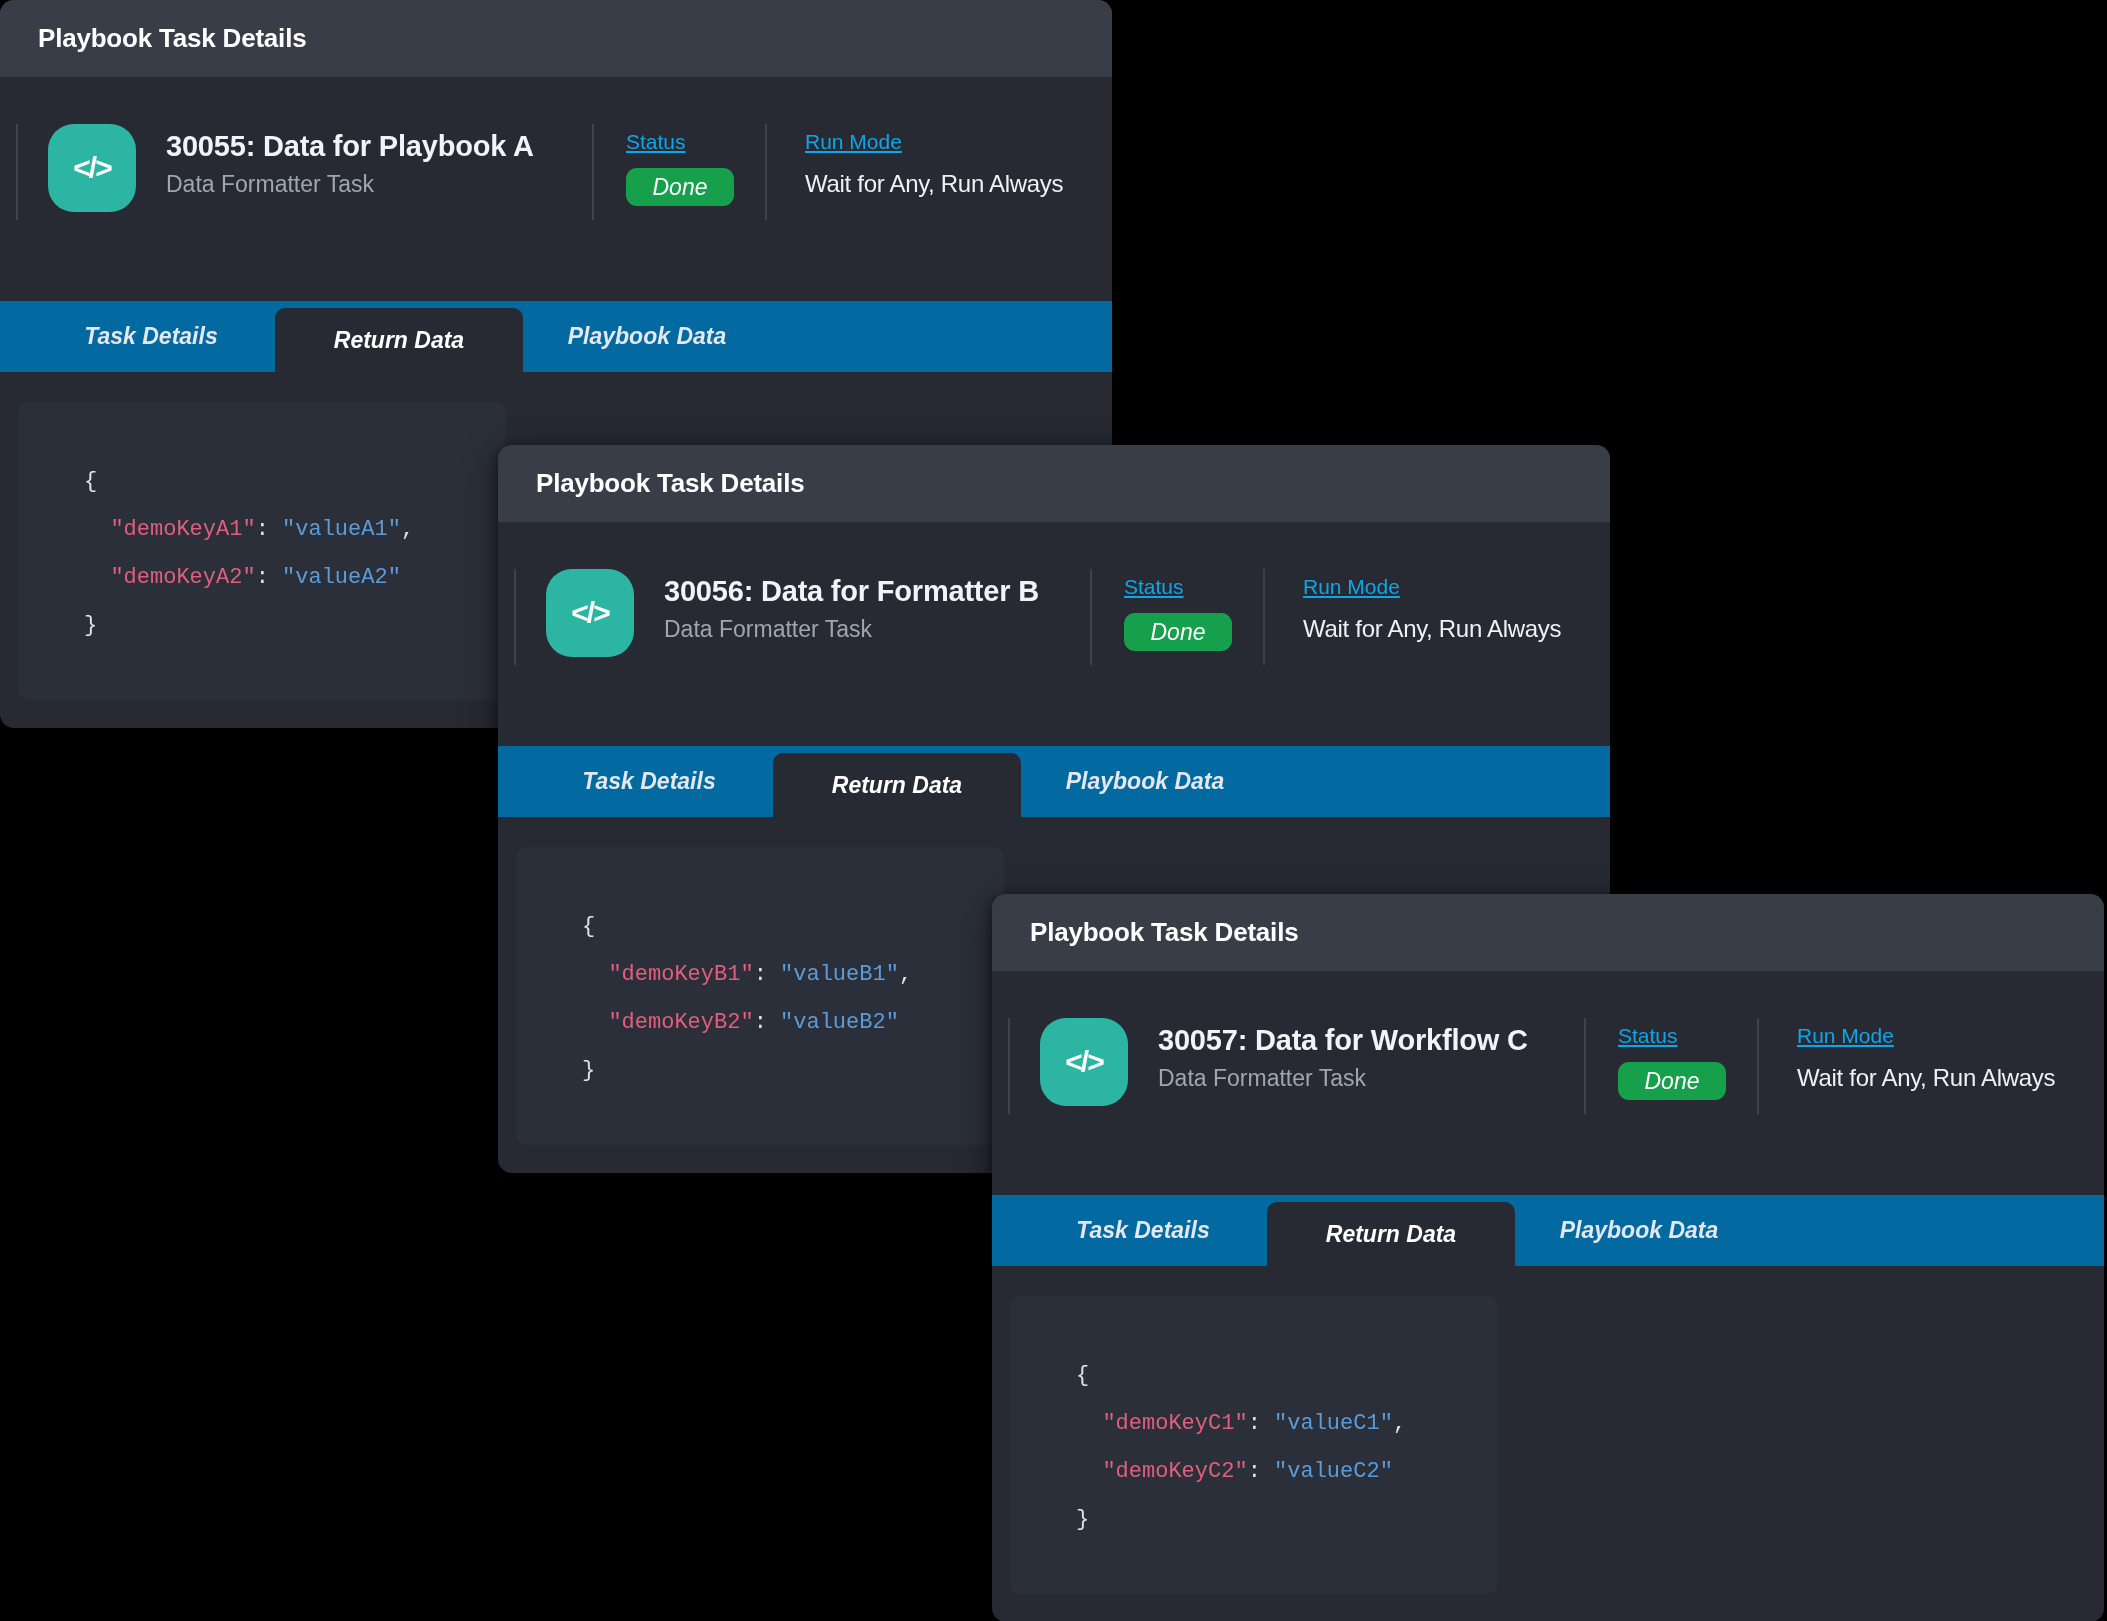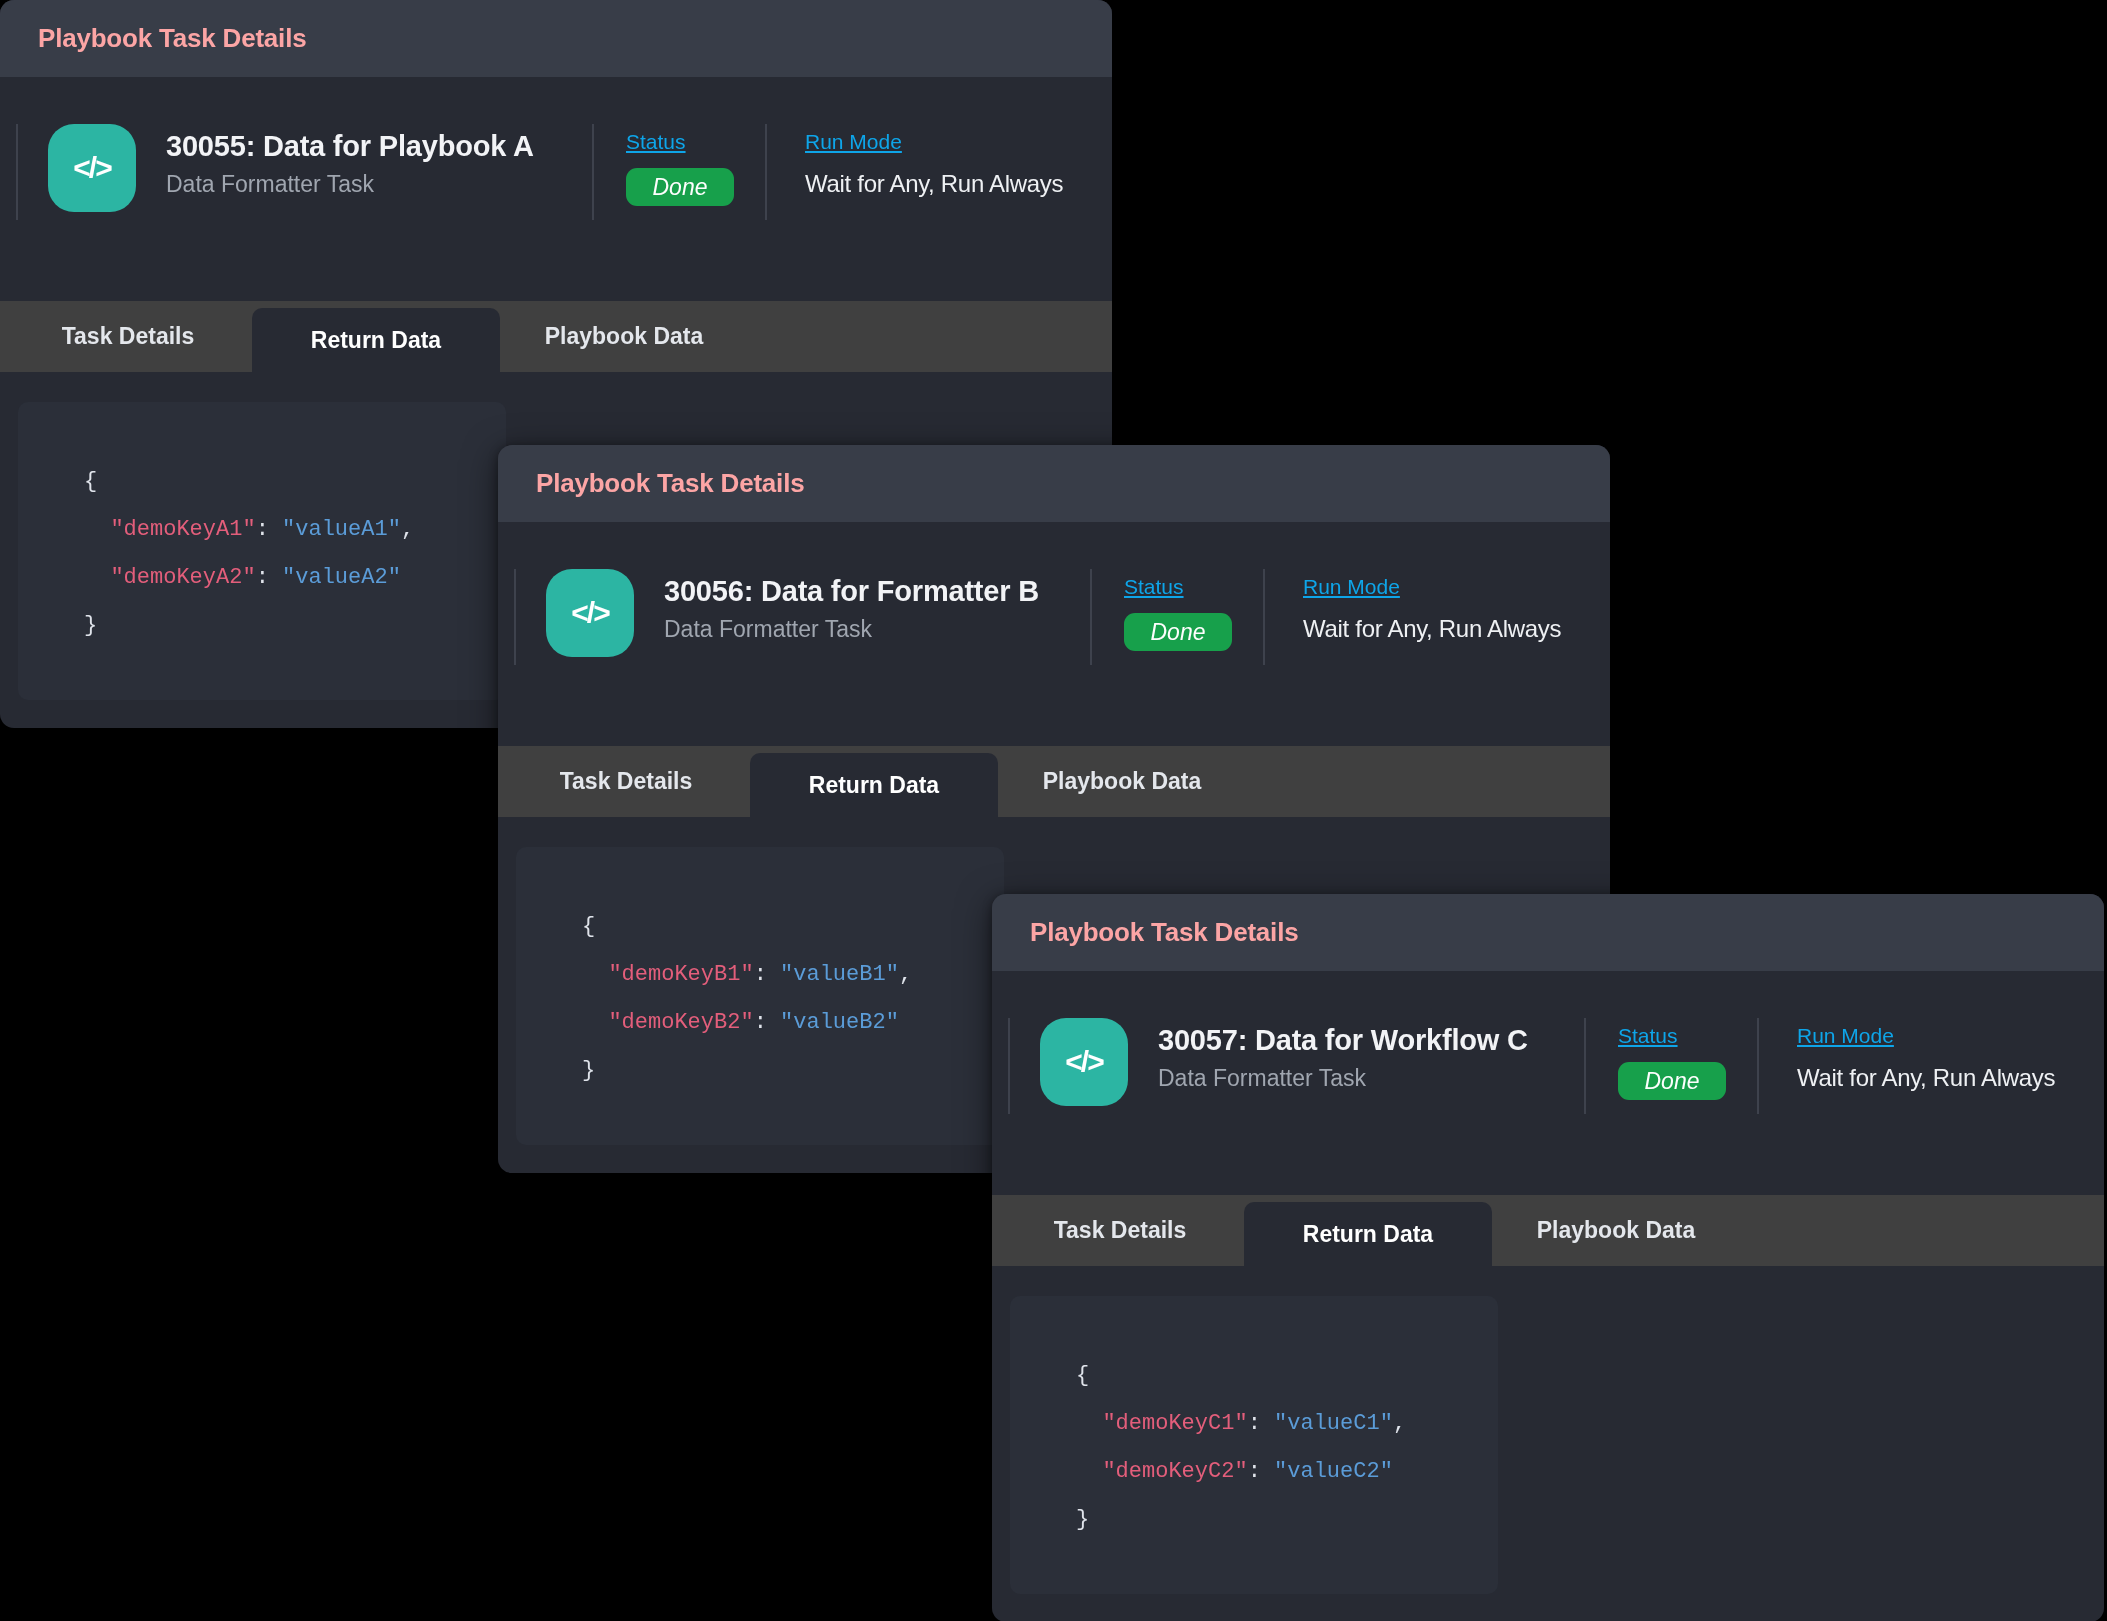--- a/index.html
+++ b/index.html
@@ -13,21 +13,21 @@
     box-shadow:0 8px 34px rgba(0,0,0,.55),0 2px 10px rgba(0,0,0,.4);
   }
   .p1{left:0;top:0;z-index:1}
   .p2{left:498px;top:445px;z-index:2}
   .p3{left:992px;top:894px;z-index:3}
 
   .hdr{
     height:77px;background:#383d48;border-radius:14px 14px 0 0;
     display:flex;align-items:center;padding:0 38px;box-sizing:border-box;
   }
-  .hdr-title{font-size:26px;font-weight:700;color:#fca5a5;letter-spacing:-.2px;}
+  .hdr-title{font-size:26px;font-weight:700;color:#ffffff;letter-spacing:-.2px;}
 
   .info{position:relative;height:224px;}
   .vrule{position:absolute;top:47px;width:2px;height:96px;background:#3e424d;}
   .rule-left{left:16px;}
   .sep1{left:592px;}
   .sep2{left:765px;}
   .task-icon{
     position:absolute;left:48px;top:47px;width:88px;height:88px;border-radius:26px;
     background:var(--teal,#2cb5a3);color:#fff;display:flex;align-items:center;justify-content:center;
     font-size:30px;font-weight:700;letter-spacing:-2px;
@@ -37,21 +37,21 @@
   .task-sub{margin-top:8px;font-size:23px;color:#a0a6b0;}
   .stat{position:absolute;left:626px;top:52px;}
   .small-lbl{font-size:21px;color:#0ea5e9;line-height:26px;text-decoration:underline;}
   .badge{
     margin-top:13px;width:108px;height:38px;border-radius:11px;background:var(--green,#17a04b);
     color:#fdfefd;font-size:23px;display:flex;align-items:center;justify-content:center;font-style:italic;
   }
   .runm{position:absolute;left:805px;top:52px;}
   .rm-value{margin-top:15px;font-size:24px;color:#eef0f3;letter-spacing:-.3px;white-space:nowrap;text-align:center;}
 
-  .tabs{height:71px;background:#404040;display:flex;padding-left:4px;box-sizing:border-box;}
+  .tabs{height:71px;background:#0369a1;display:flex;padding-left:27px;box-sizing:border-box;font-style:italic;}
   .tab{
     width:248px;display:flex;align-items:center;justify-content:center;
     font-size:23px;font-weight:700;color:#e4e7ec;cursor:pointer;
   }
   .tab.active{
     background:#272a33;border-radius:10px 10px 0 0;margin-top:7px;color:#ffffff;
   }
 
   .content{position:relative;height:356px;border-radius:0 0 14px 14px;}
   .codeblock{

